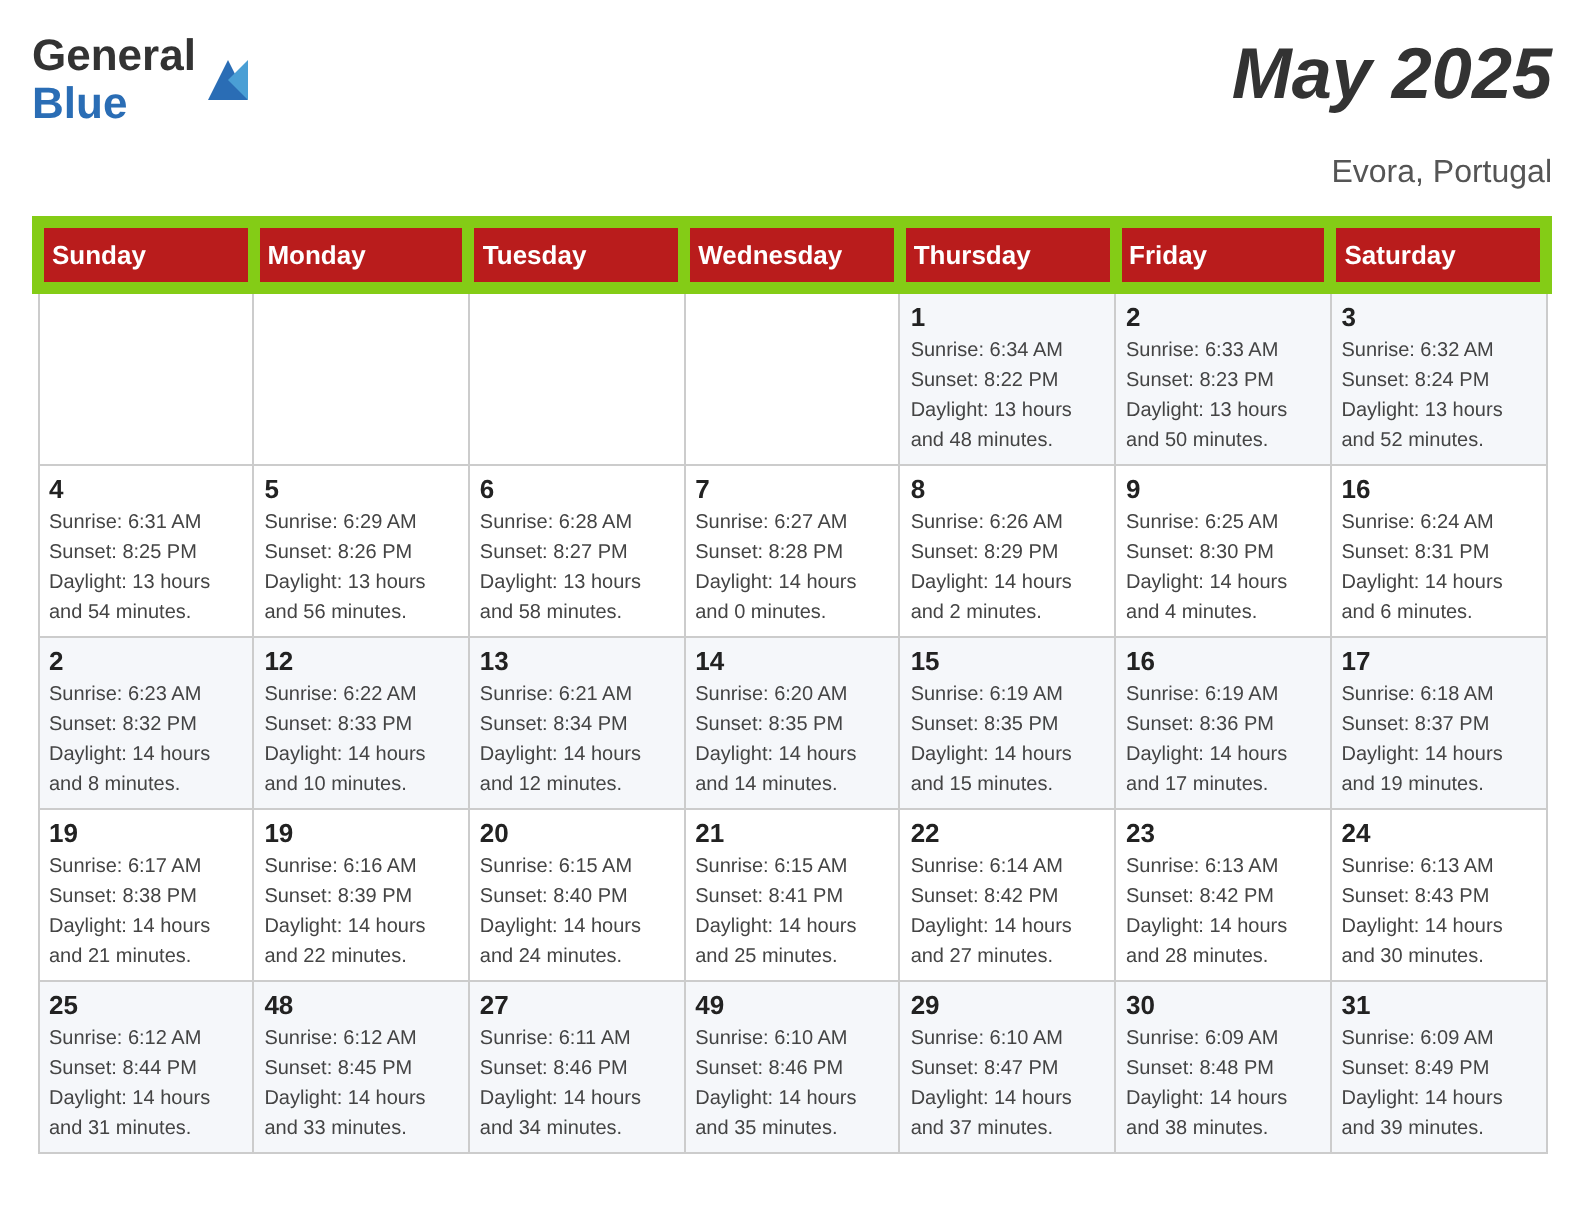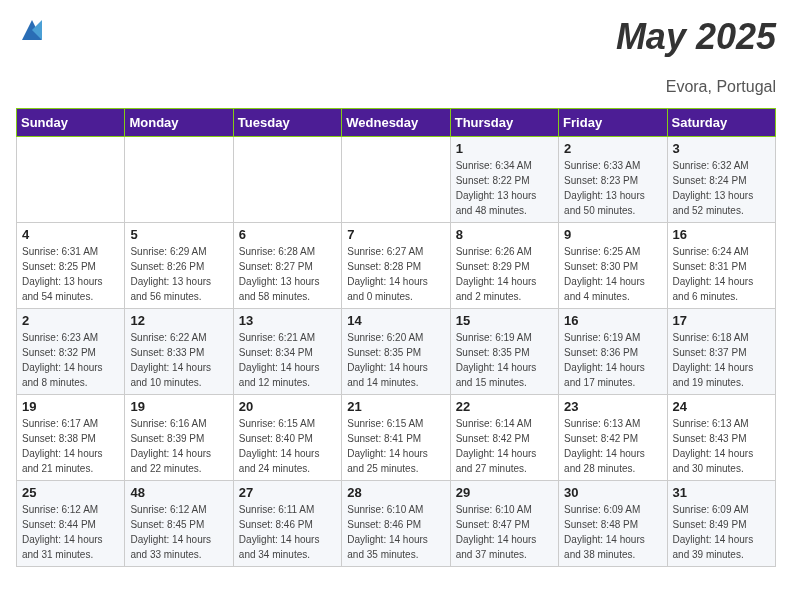--- a/index.html
+++ b/index.html
@@ -45,27 +45,27 @@
       font-size: 16px;
       color: #555;
       margin-top: 20px;
     }
     table {
       width: 100%;
       border-collapse: collapse;
       table-layout: fixed;
     }
     thead th {
-      background-color: #4c1d95;
+      background-color: #b91c1c;
       color: #fff;
       font-size: 13px;
       font-weight: bold;
       padding: 6px 4px;
       text-align: left;
-      border: 1px solid #84cc16;
+      border: 6px solid #84cc16;
     }
     tbody td {
       border: 1px solid #ccc;
       vertical-align: top;
       padding: 4px 5px;
       font-size: 10.5px;
       color: #333;
       height: 80px;
       background: #fff;
     }
@@ -85,20 +85,26 @@
     }
     .empty {
       background: #fff !important;
     }
   </style>
 </head>
 <body>
 
 <div class="header">
   <div class="logo">
+    <div>
+      <span class="logo-text">
+        <span class="logo-general">General</span><br>
+        <span class="logo-blue">Blue</span>
+      </span>
+    </div>
     <svg class="logo-icon" viewBox="0 0 28 28">
       <polygon points="4,24 14,4 24,24" fill="#2a6db5"></polygon>
       <polygon points="14,14 24,4 24,24" fill="#4a9fd5"></polygon>
     </svg>
   </div>
   <div class="title-block">
     <div class="month-title">May 2025</div>
     <div class="location-title">Evora, Portugal</div>
   </div>
 </div>
@@ -231,21 +237,21 @@
         </td>
         <td>
           <div class="day-number">48</div>
           <div class="day-info">Sunrise: 6:12 AM<br>Sunset: 8:45 PM<br>Daylight: 14 hours and 33 minutes.</div>
         </td>
         <td>
           <div class="day-number">27</div>
           <div class="day-info">Sunrise: 6:11 AM<br>Sunset: 8:46 PM<br>Daylight: 14 hours and 34 minutes.</div>
         </td>
         <td>
-          <div class="day-number">28</div>
+          <div class="day-number">49</div>
           <div class="day-info">Sunrise: 6:10 AM<br>Sunset: 8:46 PM<br>Daylight: 14 hours and 35 minutes.</div>
         </td>
         <td>
           <div class="day-number">29</div>
           <div class="day-info">Sunrise: 6:10 AM<br>Sunset: 8:47 PM<br>Daylight: 14 hours and 37 minutes.</div>
         </td>
         <td>
           <div class="day-number">30</div>
           <div class="day-info">Sunrise: 6:09 AM<br>Sunset: 8:48 PM<br>Daylight: 14 hours and 38 minutes.</div>
         </td>

